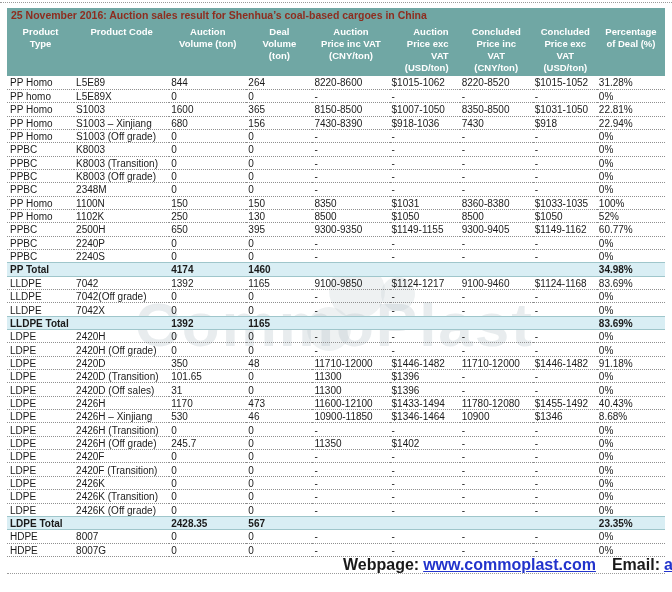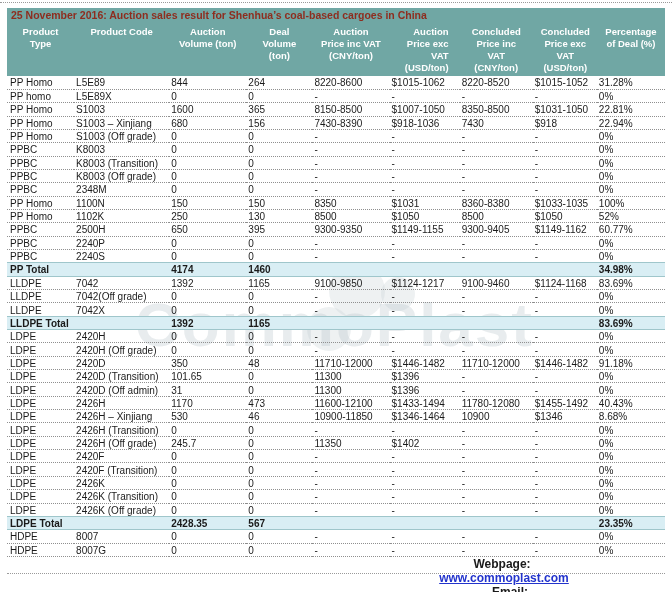--- a/index.html
+++ b/index.html
@@ -66,23 +66,23 @@
     background:var(--total-bg,#D9EEF4);
     font-weight:bold;
     border-top:1px solid #9fc6cb;
     border-bottom:1px solid #9fc6cb;
   }
 
   .footer {
     position:relative; z-index:1;
     display:flex; align-items:center;
     height:17px; box-sizing:border-box;
-    font-size:12px; font-weight:bold;
+    font-size:16px; font-weight:bold;
     border-bottom:1px dotted #9a9a9a;
-    padding-left:336px; white-space:nowrap;flex-direction:column;
+    padding-left:336px; white-space:nowrap;
   }
   .footer .flabel { margin-right:4px; }
   .footer .flabel.email { margin-left:16px; }
   .footer a { color:var(--link-blue,#2233CC); text-decoration:underline; font-weight:bold; cursor:pointer; }
 </style>
 </head>
 <body>
 
 <div class="top-line"></div>
 
@@ -375,21 +375,21 @@
     <td>101.65</td>
     <td>0</td>
     <td>11300</td>
     <td>$1396</td>
     <td>-</td>
     <td>-</td>
     <td>0%</td>
   </tr>
           <tr>
     <td>LDPE</td>
-    <td>2420D (Off admin)</td>
+    <td>2420D (Off sales)</td>
     <td>31</td>
     <td>0</td>
     <td>11300</td>
     <td>$1396</td>
     <td>-</td>
     <td>-</td>
     <td>0%</td>
   </tr>
           <tr>
     <td>LDPE</td>

